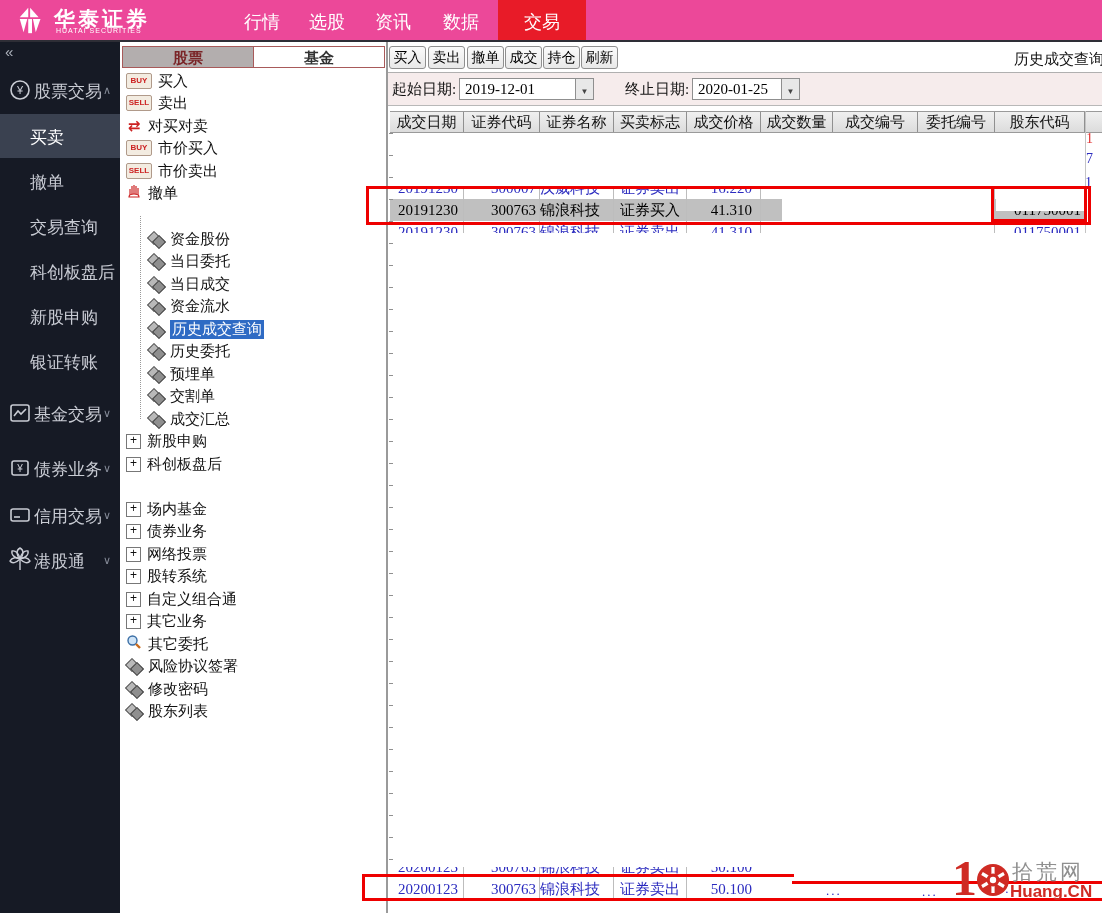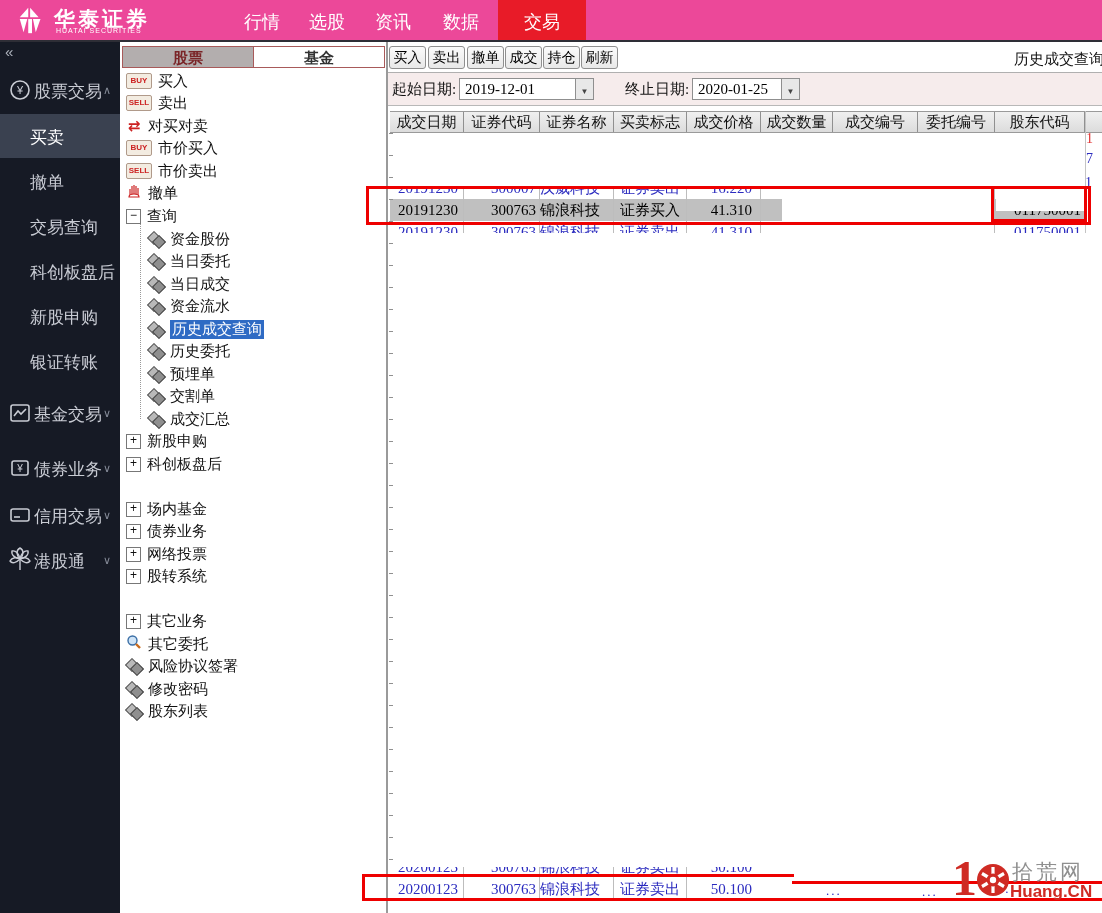--- a/index.html
+++ b/index.html
@@ -226,24 +226,20 @@
     </div>
   <div class="abs ti" style="top:182px">
       <span style="flex:0 0 auto"><svg width="16" height="16" viewBox="0 0 16 16">
           <g stroke="#cc2222" stroke-width="1.2" fill="#fff">
             <path d="M4,14 L4,6 M6,14 L6,3 M8,14 L8,2 M10,14 L10,3 M12,14 L12,5"></path>
             <path d="M3,14 C3,10 13,10 13,14 Z" fill="#fff"></path>
           </g>
         </svg></span>
       <span class="tl">撤单</span>
     </div>
-  <div class="abs ti" style="top:205px">
-      <span class="pbox minus"></span>
-      <span class="tl">查询</span>
-    </div>
 
   <div class="abs ti sub" style="top:228px">
       <span class="pin"></span>
       <span class="tl">资金股份</span>
     </div>
   <div class="abs ti sub" style="top:250px">
       <span class="pin"></span>
       <span class="tl">当日委托</span>
     </div>
   <div class="abs ti sub" style="top:273px">
@@ -291,20 +287,24 @@
       <span class="pbox plus"></span>
       <span class="tl">债券业务</span>
     </div>
   <div class="abs ti" style="top:543px">
       <span class="pbox plus"></span>
       <span class="tl">网络投票</span>
     </div>
   <div class="abs ti" style="top:565px">
       <span class="pbox plus"></span>
       <span class="tl">股转系统</span>
+    </div>
+  <div class="abs ti" style="top:588px">
+      <span class="pbox plus"></span>
+      <span class="tl">自定义组合通</span>
     </div>
   <div class="abs ti" style="top:610px">
       <span class="pbox plus"></span>
       <span class="tl">其它业务</span>
     </div>
   <div class="abs ti" style="top:633px">
       <span style="flex:0 0 auto"><svg width="16" height="16" viewBox="0 0 16 16">
           <circle cx="6.5" cy="6.5" r="4.5" fill="#cfe4f7" stroke="#3a6ea5" stroke-width="1.4"></circle>
           <line x1="10" y1="10" x2="14" y2="14" stroke="#c96a1b" stroke-width="2.4"></line>
         </svg></span>

